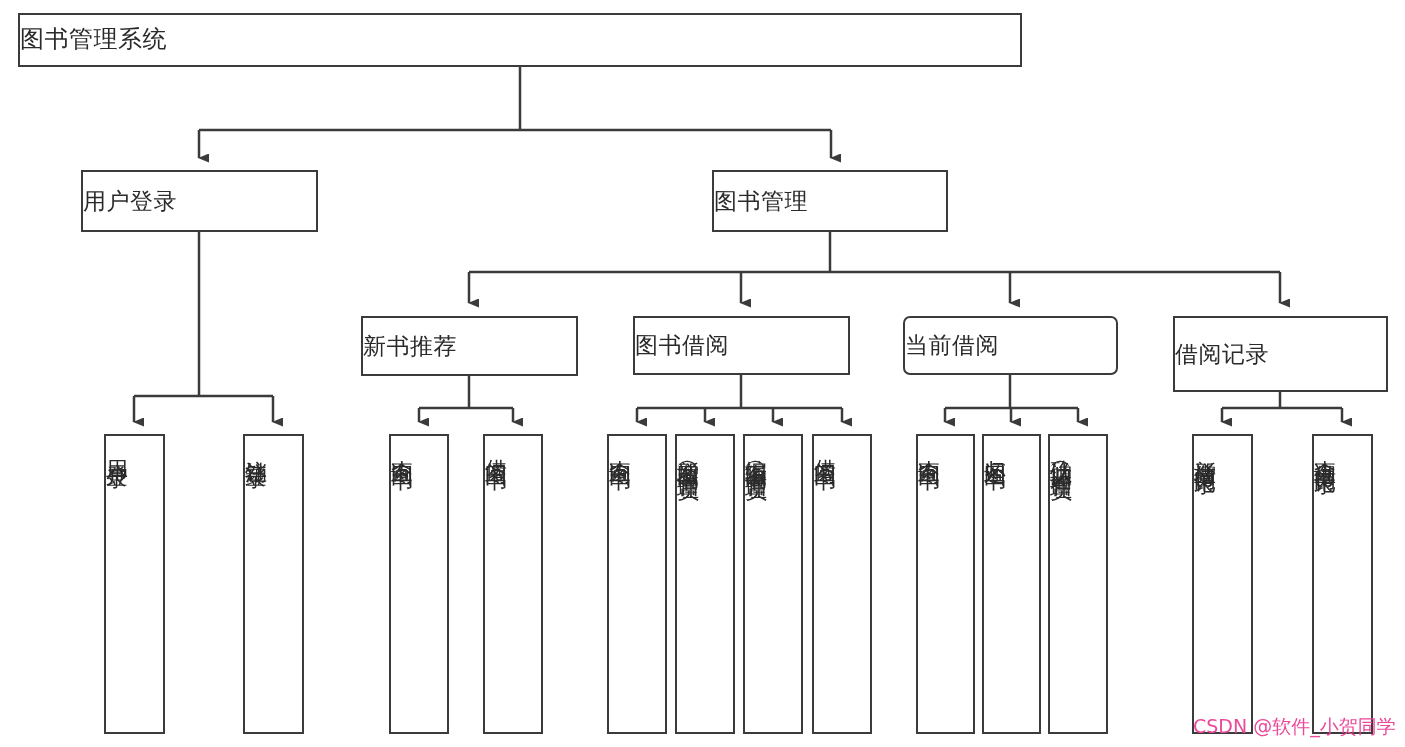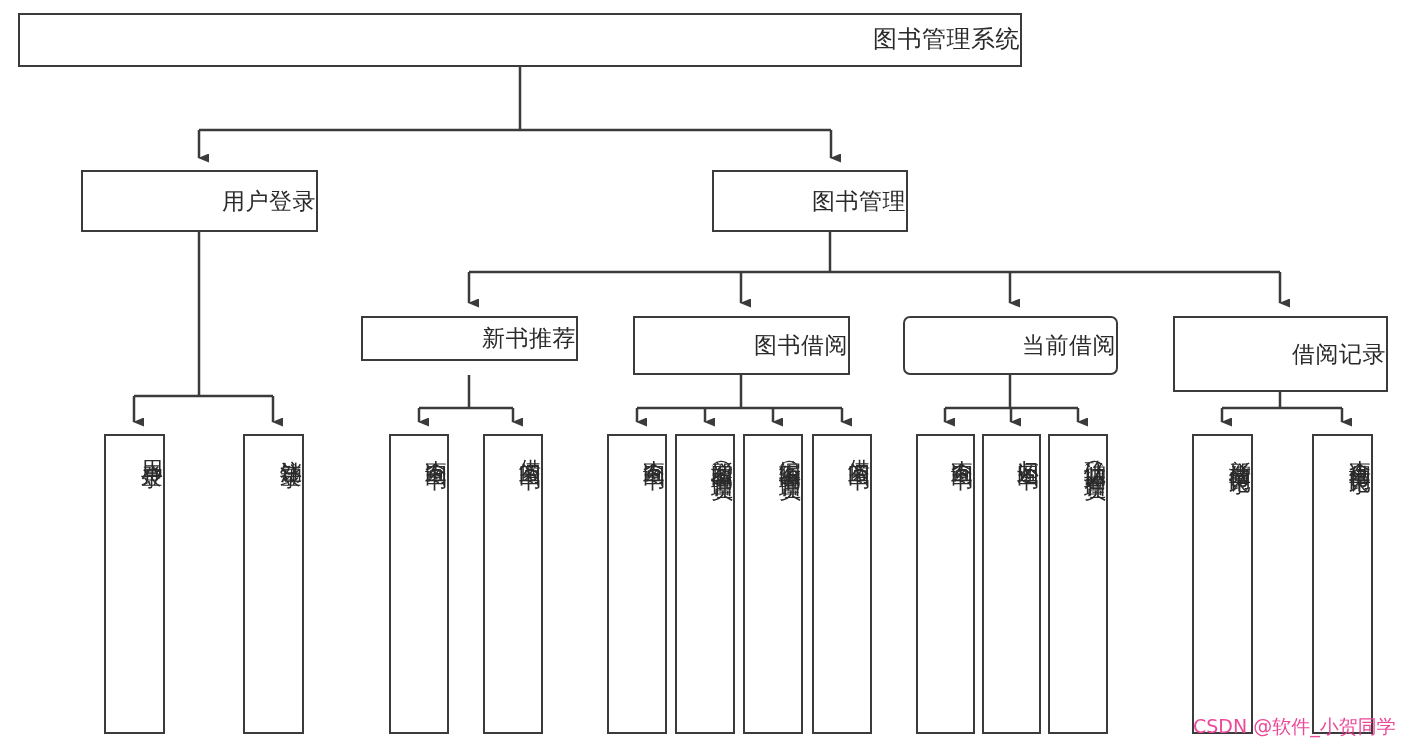--- a/index.html
+++ b/index.html
@@ -27,25 +27,24 @@
     height: 747px;
     pointer-events: none;
   }
   .node {
     position: absolute;
     box-sizing: border-box;
     background: #ffffff;
     border: 2px solid #3b3b3b;
     display: flex;
     align-items: center;
-    justify-content: flex-end;
+    justify-content: flex-start;
     text-align: center;
     color: #2a2a2a;
     z-index: 2;
-    padding-left: 19px;
   }
   .node .label {
     line-height: 1.15;
     letter-spacing: 0.5px;
   }
   .node.horizontal .label {
     font-size: 23px;
     writing-mode: horizontal-tb;
   }
   .node.vertical {
@@ -127,25 +126,25 @@
     </g>
   </svg>
 
   <div class="node root horizontal" style="left:18px; top:13px; width:1004px; height:54px;">
     <span class="label">图书管理系统</span>
   </div>
 
   <div class="node horizontal" style="left:81px; top:170px; width:237px; height:62px;">
     <span class="label">用户登录</span>
   </div>
-  <div class="node horizontal" style="left:712px; top:170px; width:196px; height:62px;">
+  <div class="node horizontal" style="left:712px; top:170px; width:236px; height:62px;">
     <span class="label">图书管理</span>
   </div>
 
-  <div class="node horizontal" style="left:361px; top:316px; width:217px; height:45px;">
+  <div class="node horizontal" style="left:361px; top:316px; width:217px; height:60px;">
     <span class="label">新书推荐</span>
   </div>
   <div class="node horizontal" style="left:633px; top:316px; width:217px; height:59px;">
     <span class="label">图书借阅</span>
   </div>
   <div class="node horizontal" style="left:903px; top:316px; width:215px; height:59px;border-radius:7px;">
     <span class="label">当前借阅</span>
   </div>
   <div class="node horizontal" style="left:1173px; top:316px; width:215px; height:76px;">
     <span class="label">借阅记录</span>

